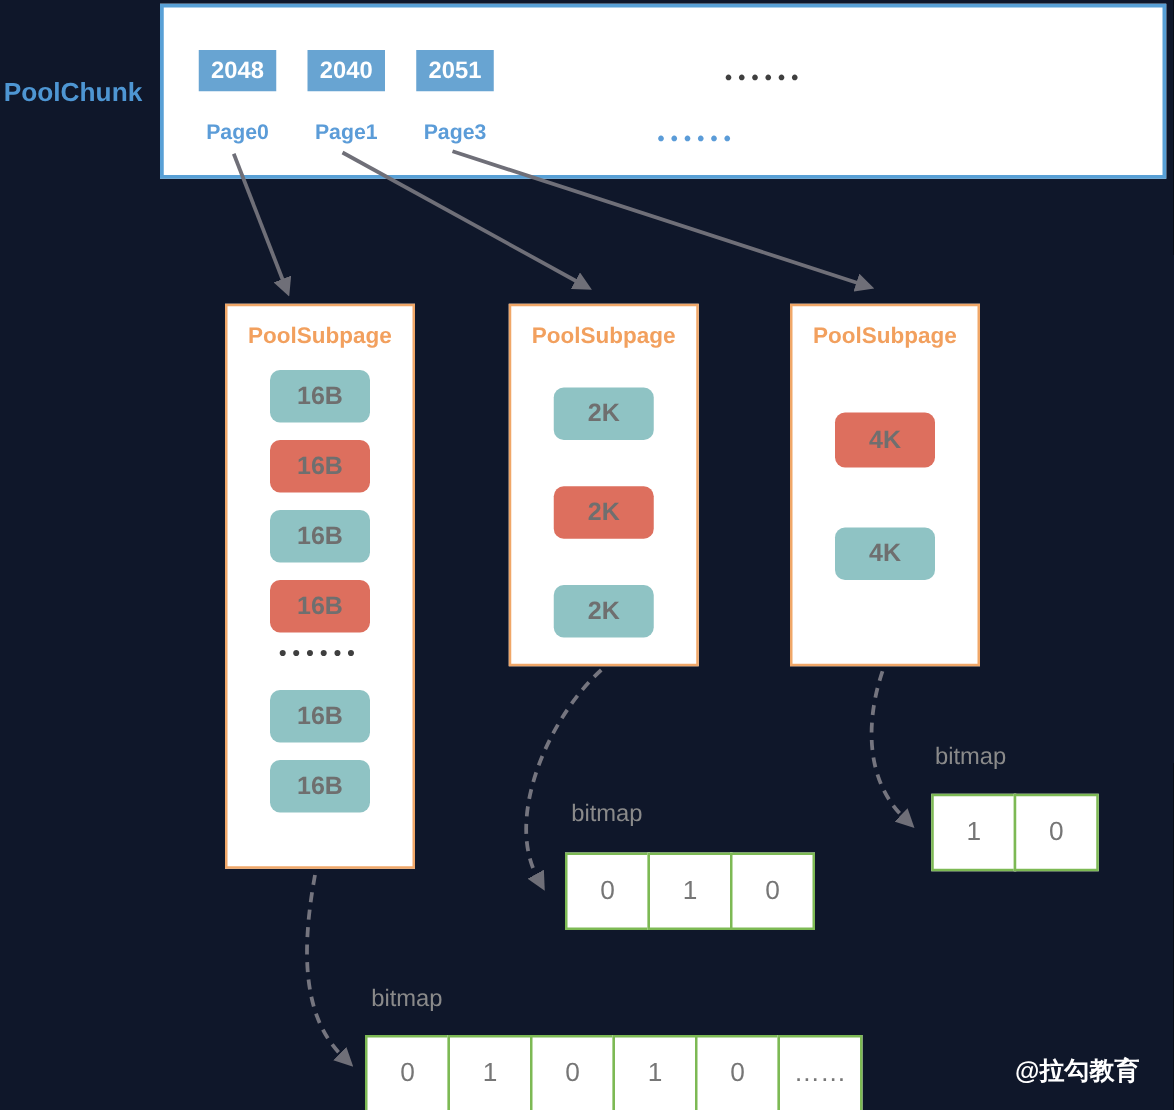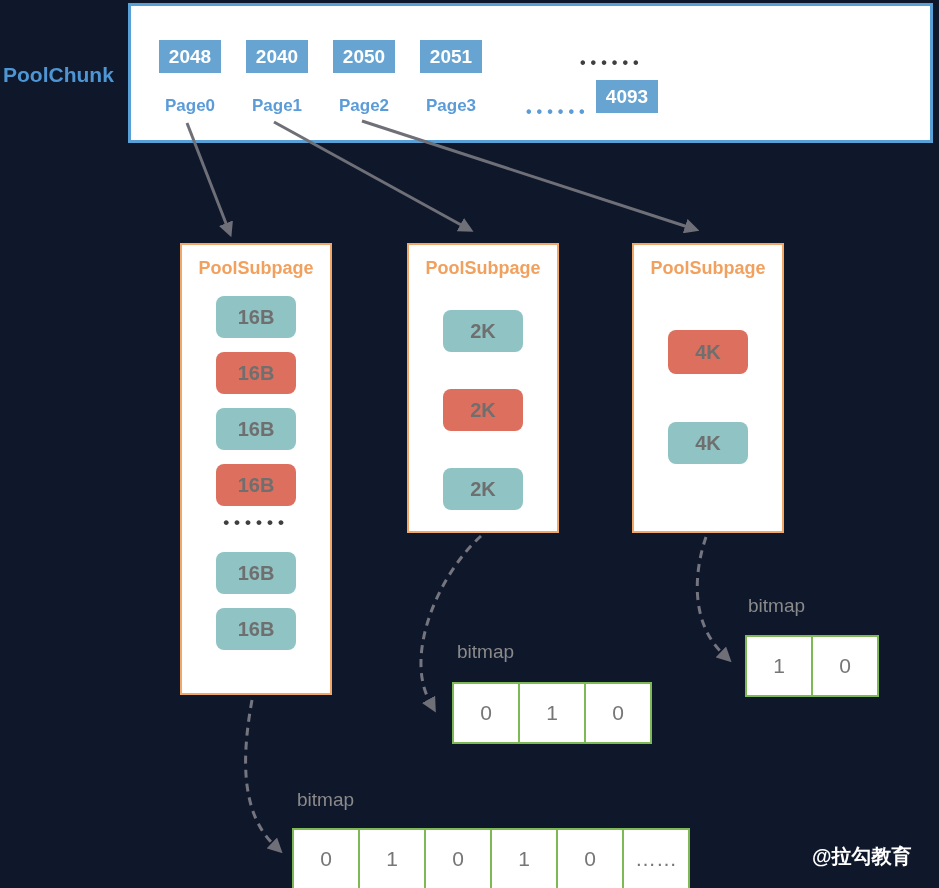--- a/index.html
+++ b/index.html
@@ -66,31 +66,24 @@
     <div class="chunk-cols">
       <div class="chunk-col">
         <div class="num-block">2048</div>
         <div class="page-label">Page0</div>
       </div>
       <div class="chunk-col">
         <div class="num-block">2040</div>
         <div class="page-label">Page1</div>
       </div>
       <div class="chunk-col">
-        <div class="num-block">2050</div>
-        <div class="page-label">Page2</div>
-      </div>
-      <div class="chunk-col">
         <div class="num-block">2051</div>
         <div class="page-label">Page3</div>
       </div>
       <div class="chunk-spacer"></div>
-      <div class="chunk-col">
-        <div class="num-block">4093</div>
-      </div>
     </div>
     <div class="dots dark chunk-dots-top">••••••</div>
     <div class="dots blue chunk-dots-bottom">••••••</div>
   </div>
 
   <div class="subpage" id="subpage-0">
     <div class="subpage-title">PoolSubpage</div>
     <div class="mem-block free">16B</div>
     <div class="mem-block used">16B</div>
     <div class="mem-block free">16B</div>

